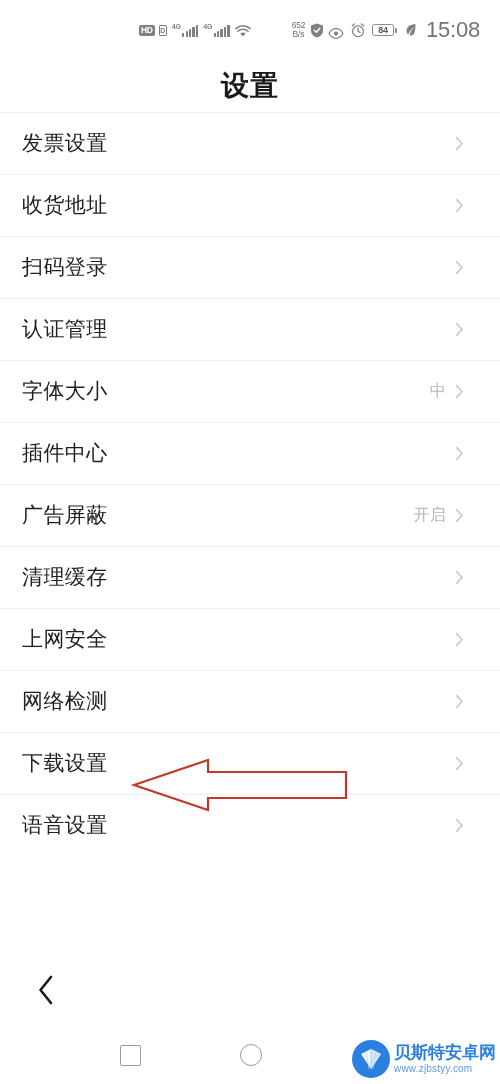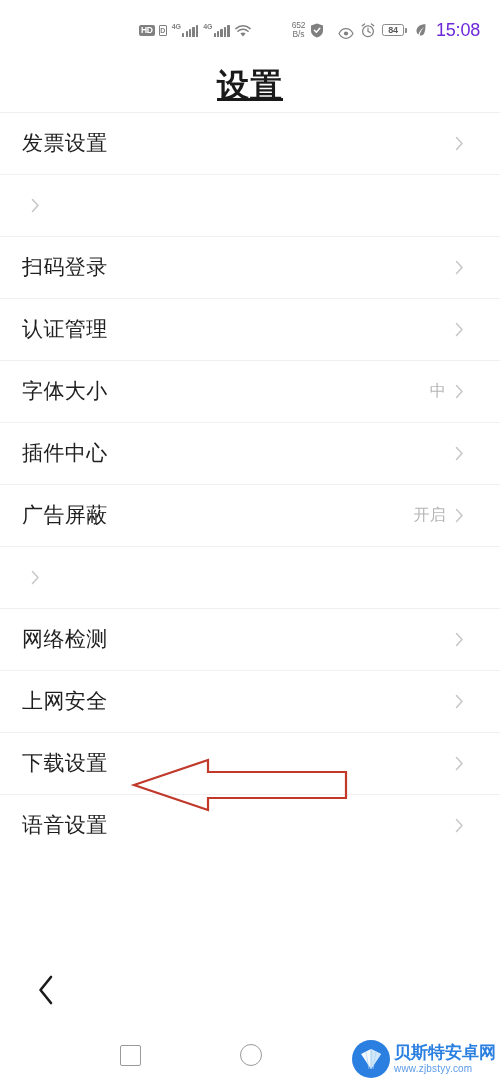--- a/index.html
+++ b/index.html
@@ -140,41 +140,40 @@
   }
   .battery-cap {
     width: 2px;
     height: 5px;
     background: #8a8a8a;
     border-radius: 0 1px 1px 0;
     margin-left: 1px;
   }
   .leaf-icon { width: 12px; height: 14px; margin-left: 1px;}
   .clock-text {
-    font-size: 18px;
-    color: #6d28d9;
+    font-size: 22px;
+    color: #737373;
     letter-spacing: -0.2px;
     margin-left: 2px;
   }
 
   
   .page-title {
     position: absolute;
     top: 60px;
     left: 0;
     width: 500px;
     height: 52px;
     display: flex;
     align-items: center;
     justify-content: center;
-    font-size: 32px;
+    font-size: 28px;
     font-weight: bold;
     color: #1a1a1a;
     letter-spacing: 1px;
-    text-decoration: underline;
   }
 
   
   .list {
     position: absolute;
     top: 112px;
     left: 0;
     width: 500px;
   }
   .row {
@@ -395,20 +394,21 @@
       <span class="row-label">发票设置</span>
       <span class="row-value"></span>
       <span class="chev">
           <svg viewBox="0 0 9 15" width="9" height="15">
             <path d="M1.5 1.5 L7 7.5 L1.5 13.5" stroke="#c8c8c8" stroke-width="1.6" fill="none" stroke-linecap="round" stroke-linejoin="round"></path>
           </svg>
         </span>
     </div>
 
     <div class="row">
+      <span class="row-label">收货地址</span>
       <span class="row-value"></span>
       <span class="chev">
           <svg viewBox="0 0 9 15" width="9" height="15">
             <path d="M1.5 1.5 L7 7.5 L1.5 13.5" stroke="#c8c8c8" stroke-width="1.6" fill="none" stroke-linecap="round" stroke-linejoin="round"></path>
           </svg>
         </span>
     </div>
 
     <div class="row">
       <span class="row-label">扫码登录</span>
@@ -455,40 +455,41 @@
       <span class="row-label">广告屏蔽</span>
       <span class="row-value">开启</span>
       <span class="chev">
           <svg viewBox="0 0 9 15" width="9" height="15">
             <path d="M1.5 1.5 L7 7.5 L1.5 13.5" stroke="#c8c8c8" stroke-width="1.6" fill="none" stroke-linecap="round" stroke-linejoin="round"></path>
           </svg>
         </span>
     </div>
 
     <div class="row">
+      <span class="row-label">清理缓存</span>
+      <span class="row-value"></span>
+      <span class="chev">
+          <svg viewBox="0 0 9 15" width="9" height="15">
+            <path d="M1.5 1.5 L7 7.5 L1.5 13.5" stroke="#c8c8c8" stroke-width="1.6" fill="none" stroke-linecap="round" stroke-linejoin="round"></path>
+          </svg>
+        </span>
+    </div>
+
+    <div class="row">
+      <span class="row-label">上网安全</span>
       <span class="row-value"></span>
       <span class="chev">
           <svg viewBox="0 0 9 15" width="9" height="15">
             <path d="M1.5 1.5 L7 7.5 L1.5 13.5" stroke="#c8c8c8" stroke-width="1.6" fill="none" stroke-linecap="round" stroke-linejoin="round"></path>
           </svg>
         </span>
     </div>
 
     <div class="row">
       <span class="row-label">网络检测</span>
-      <span class="row-value"></span>
-      <span class="chev">
-          <svg viewBox="0 0 9 15" width="9" height="15">
-            <path d="M1.5 1.5 L7 7.5 L1.5 13.5" stroke="#c8c8c8" stroke-width="1.6" fill="none" stroke-linecap="round" stroke-linejoin="round"></path>
-          </svg>
-        </span>
-    </div>
-
-    <div class="row">
-      <span class="row-label">上网安全</span>
       <span class="row-value"></span>
       <span class="chev">
           <svg viewBox="0 0 9 15" width="9" height="15">
             <path d="M1.5 1.5 L7 7.5 L1.5 13.5" stroke="#c8c8c8" stroke-width="1.6" fill="none" stroke-linecap="round" stroke-linejoin="round"></path>
           </svg>
         </span>
     </div>
 
     <div class="row">
       <span class="row-label">下载设置</span>

